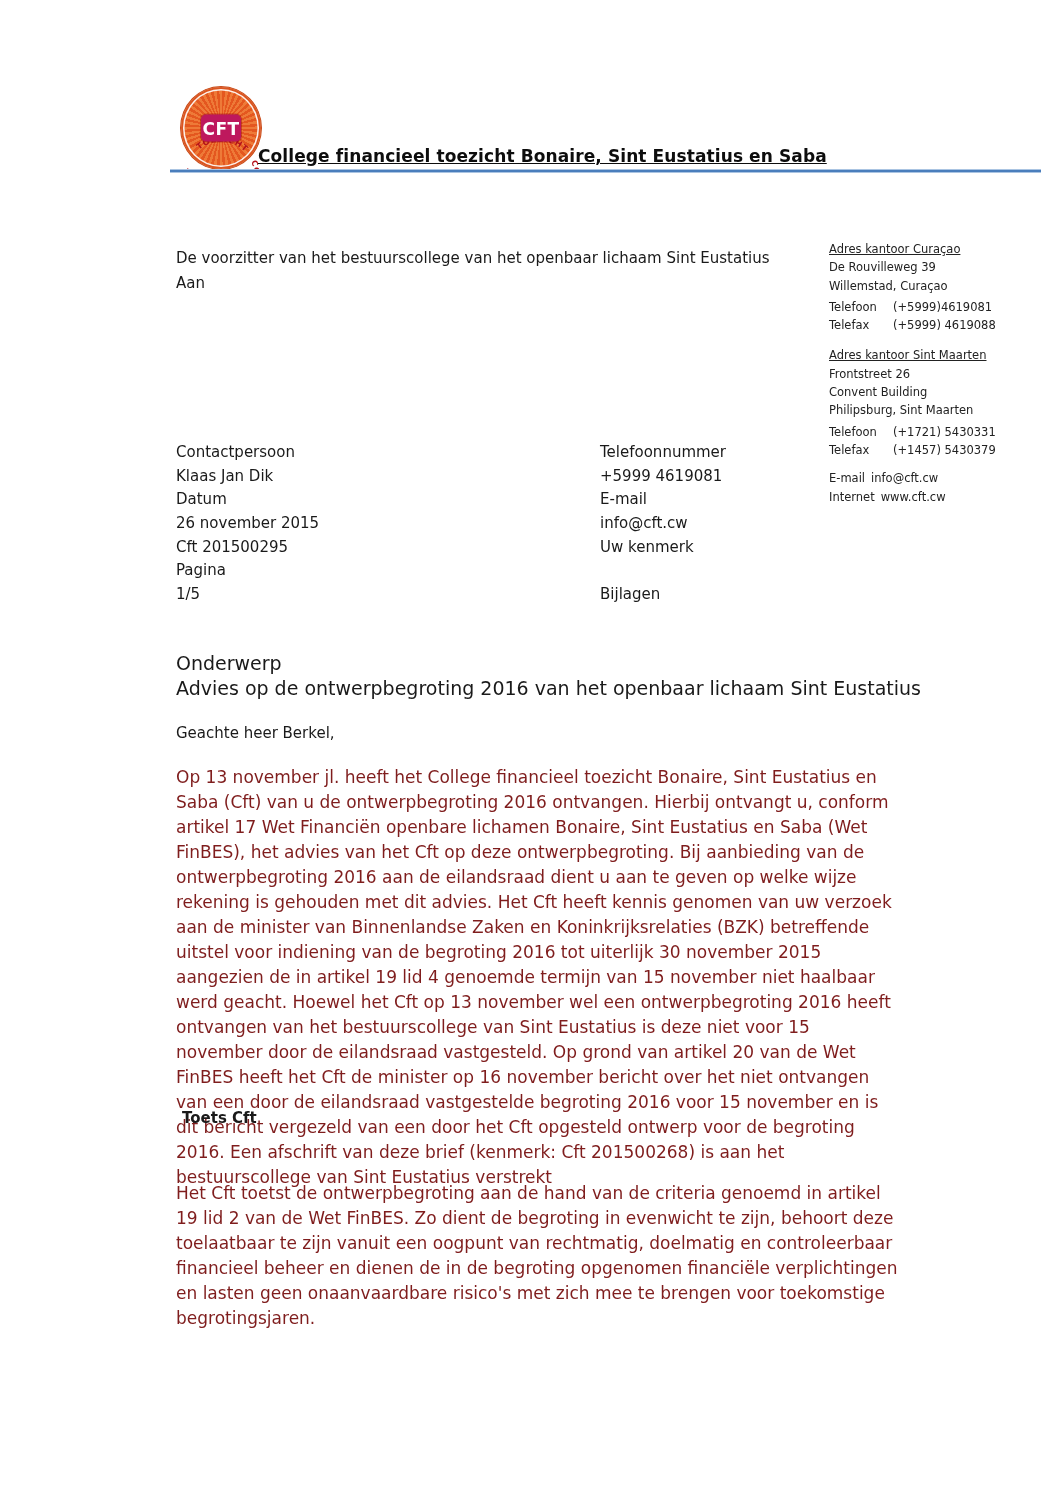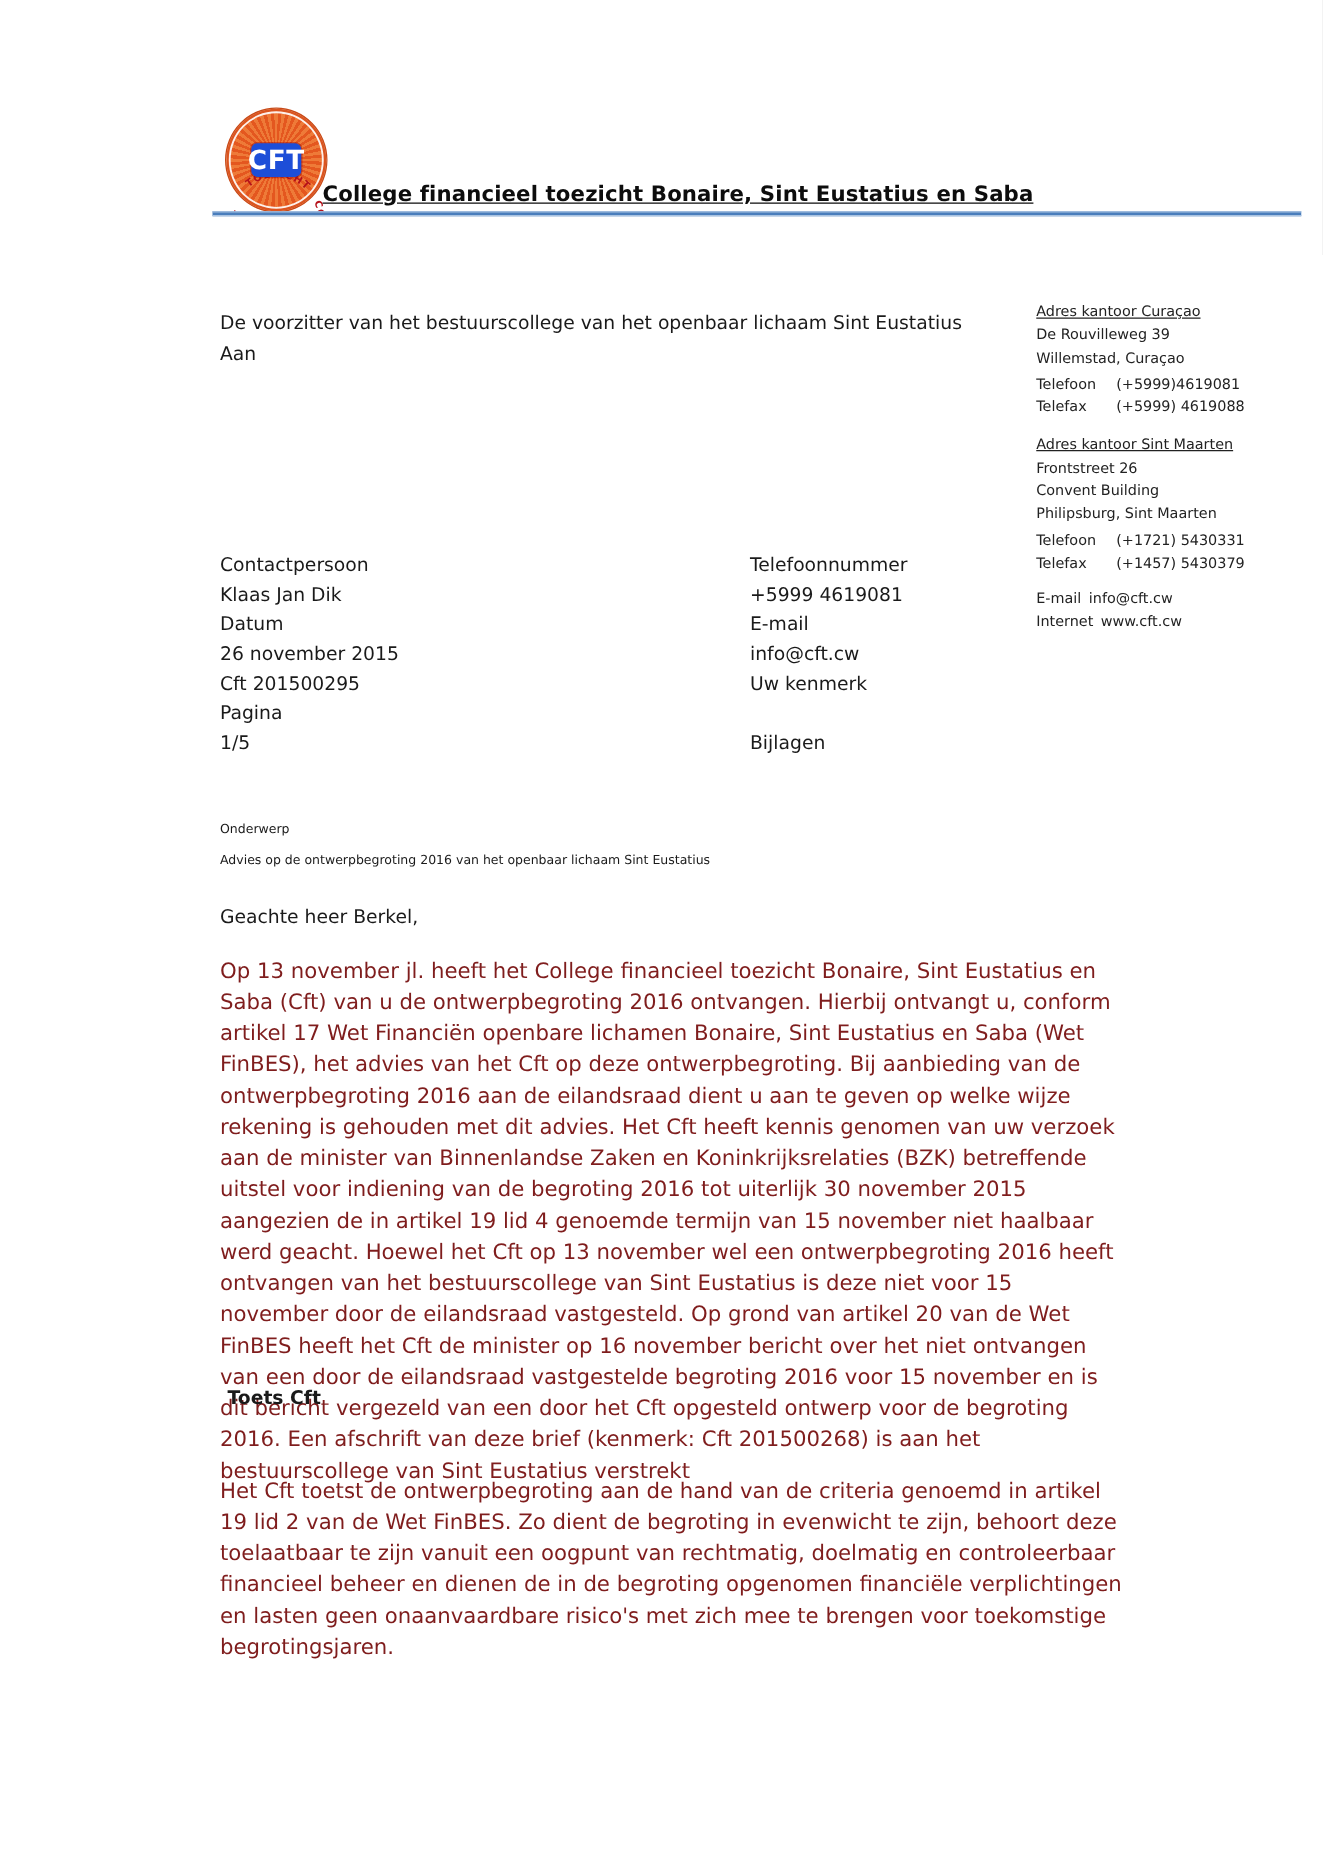--- a/index.html
+++ b/index.html
@@ -14,22 +14,22 @@
   .logo { position:absolute; left:180px; top:86px; width:82px; height:84px; }
   .logo-disc {
     position:absolute; inset:0; border-radius:50%;
     background:repeating-conic-gradient(from 2deg, #e4571f 0deg 4.5deg, #ee7a38 4.5deg 9deg);
     border:1px solid #c84a18;
     box-shadow: inset 0 0 0 2px #db5520, inset 0 0 0 3.5px rgba(255,255,255,0.9);
   }
   .logo-ring { position:absolute; left:0; top:0; }
   .logo-badge {
     position:absolute; left:50%; top:50%; transform:translate(-50%,-50%);
-    width:40px; height:27px; background:#1d4ed8; border-radius:5px;
-    color:#ffffff; font-weight:bold; font-size:21px; letter-spacing:0.5px;
+    width:40px; height:27px; background:#be185d; border-radius:5px;
+    color:#ffffff; font-weight:bold; font-size:17px; letter-spacing:0.5px;
     display:flex; align-items:center; justify-content:center;
     box-shadow:0 0 0 1px rgba(150,15,15,0.45);
   }
   .page-title {
     position:absolute; left:258px; top:146px;
     font-size:17px; font-weight:bold; color:#0d0d0d; white-space:nowrap;
     letter-spacing:0.1px;
     text-decoration:underline;
   }
   .header-rule {
@@ -51,21 +51,21 @@
 
   
   .addressee { position:absolute; left:176px; top:246px; font-size:15px; width:680px; }
   .addressee .line { line-height:25px; white-space:nowrap; }
 
   .meta { position:absolute; left:176px; top:441px; font-size:15px; display:flex;gap:17px; }
   .meta-col-left  { width:407px; }
   .meta-col-right { width:280px; }
   .meta-line { height:23.7px; line-height:23.7px; white-space:nowrap; }
 
-  .subject { position:absolute; left:176px; top:651px; font-size:10px; width:720px; }
+  .subject { position:absolute; left:176px; top:651px; font-size:19px; width:720px; }
   .subject .line { line-height:25px; white-space:nowrap; }
 
   .salutation { position:absolute; left:176px; top:721px; font-size:15px; line-height:25px; }
 
   
   .body-par { position:absolute; left:176px; width:724px; font-size:17px; line-height:25px; color:#7f1d1d; }
   .par-1 { top:765px; }
   .section-heading { position:absolute; left:182px; top:1108px; font-size:15px; font-weight:bold; line-height:20px; }
   .par-2 { top:1181px; }
 </style>

